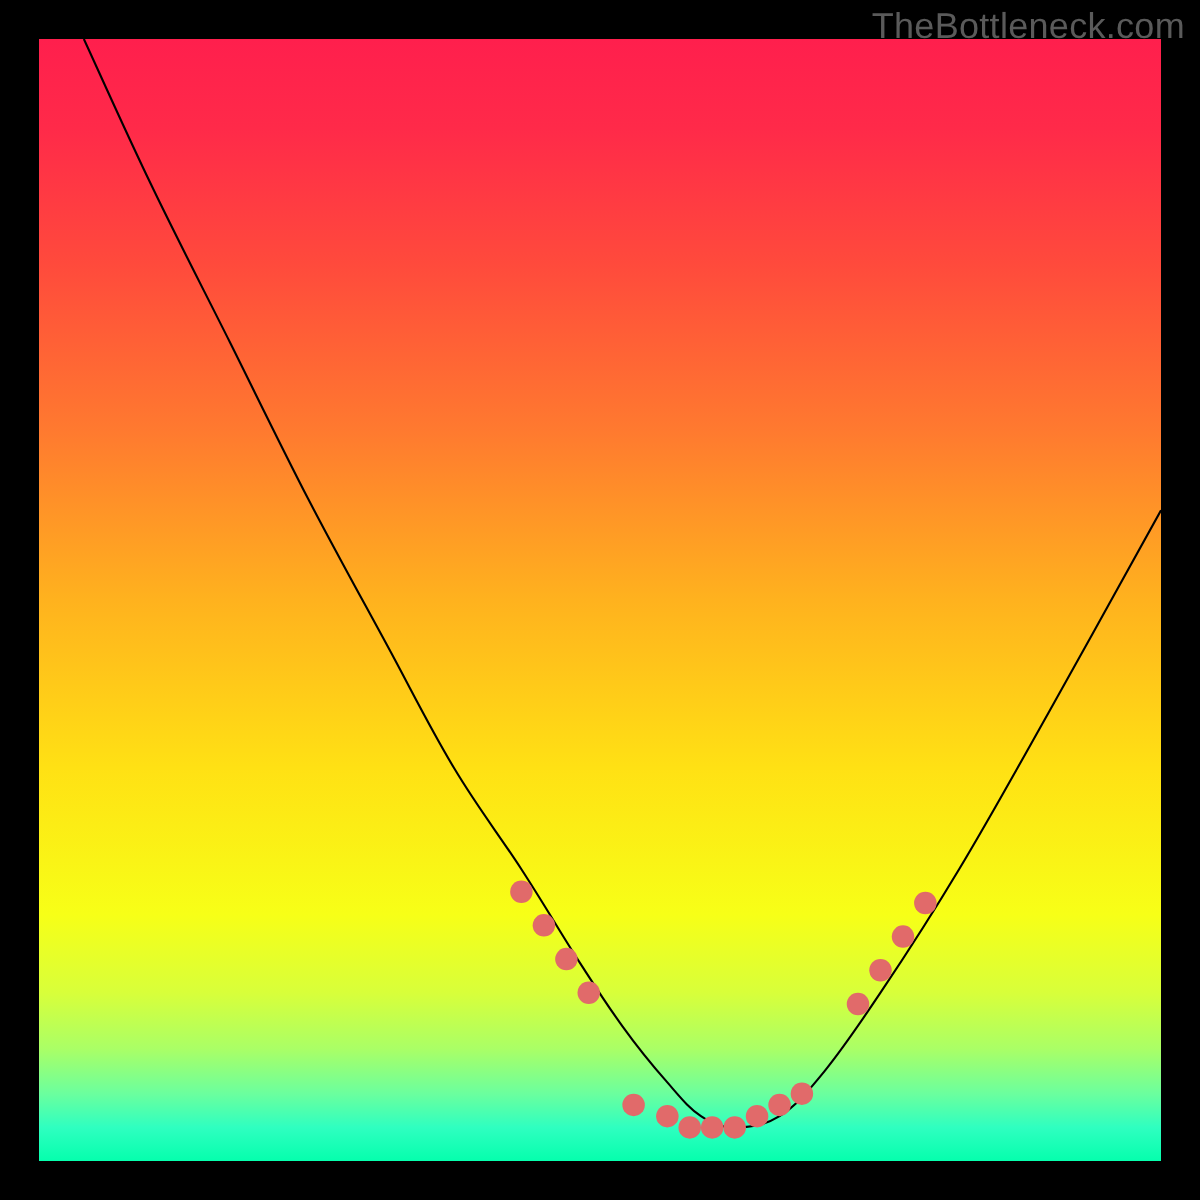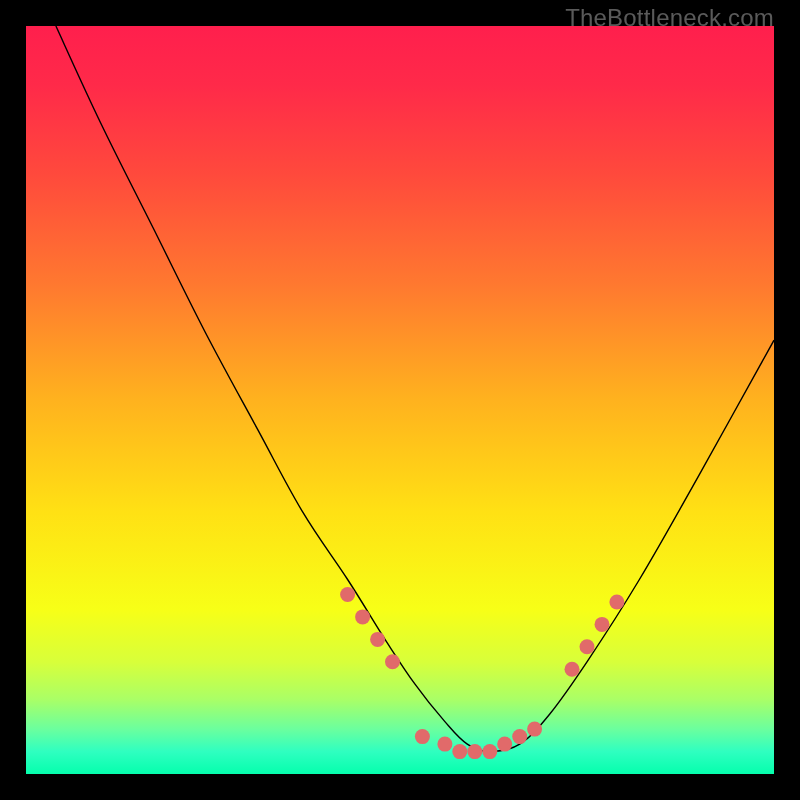--- a/index.html
+++ b/index.html
@@ -6,21 +6,21 @@
   html, body { width: 800px; height: 800px; overflow: hidden; background: #fff; }
   .stage {
     position: relative;
     width: 800px;
     height: 800px;
     background: #000;
   }
   .watermark {
     position: absolute;
     top: 4px;
-    right: 26px;
+    right: 10px;
     font-family: Arial, Helvetica, sans-serif;
     font-size: 24px;
     font-weight: 500;
     color: #5a5a5a;
     letter-spacing: 0.2px;
     z-index: 10;
   }
   .plot {
     position: absolute;
     left: 26px;

